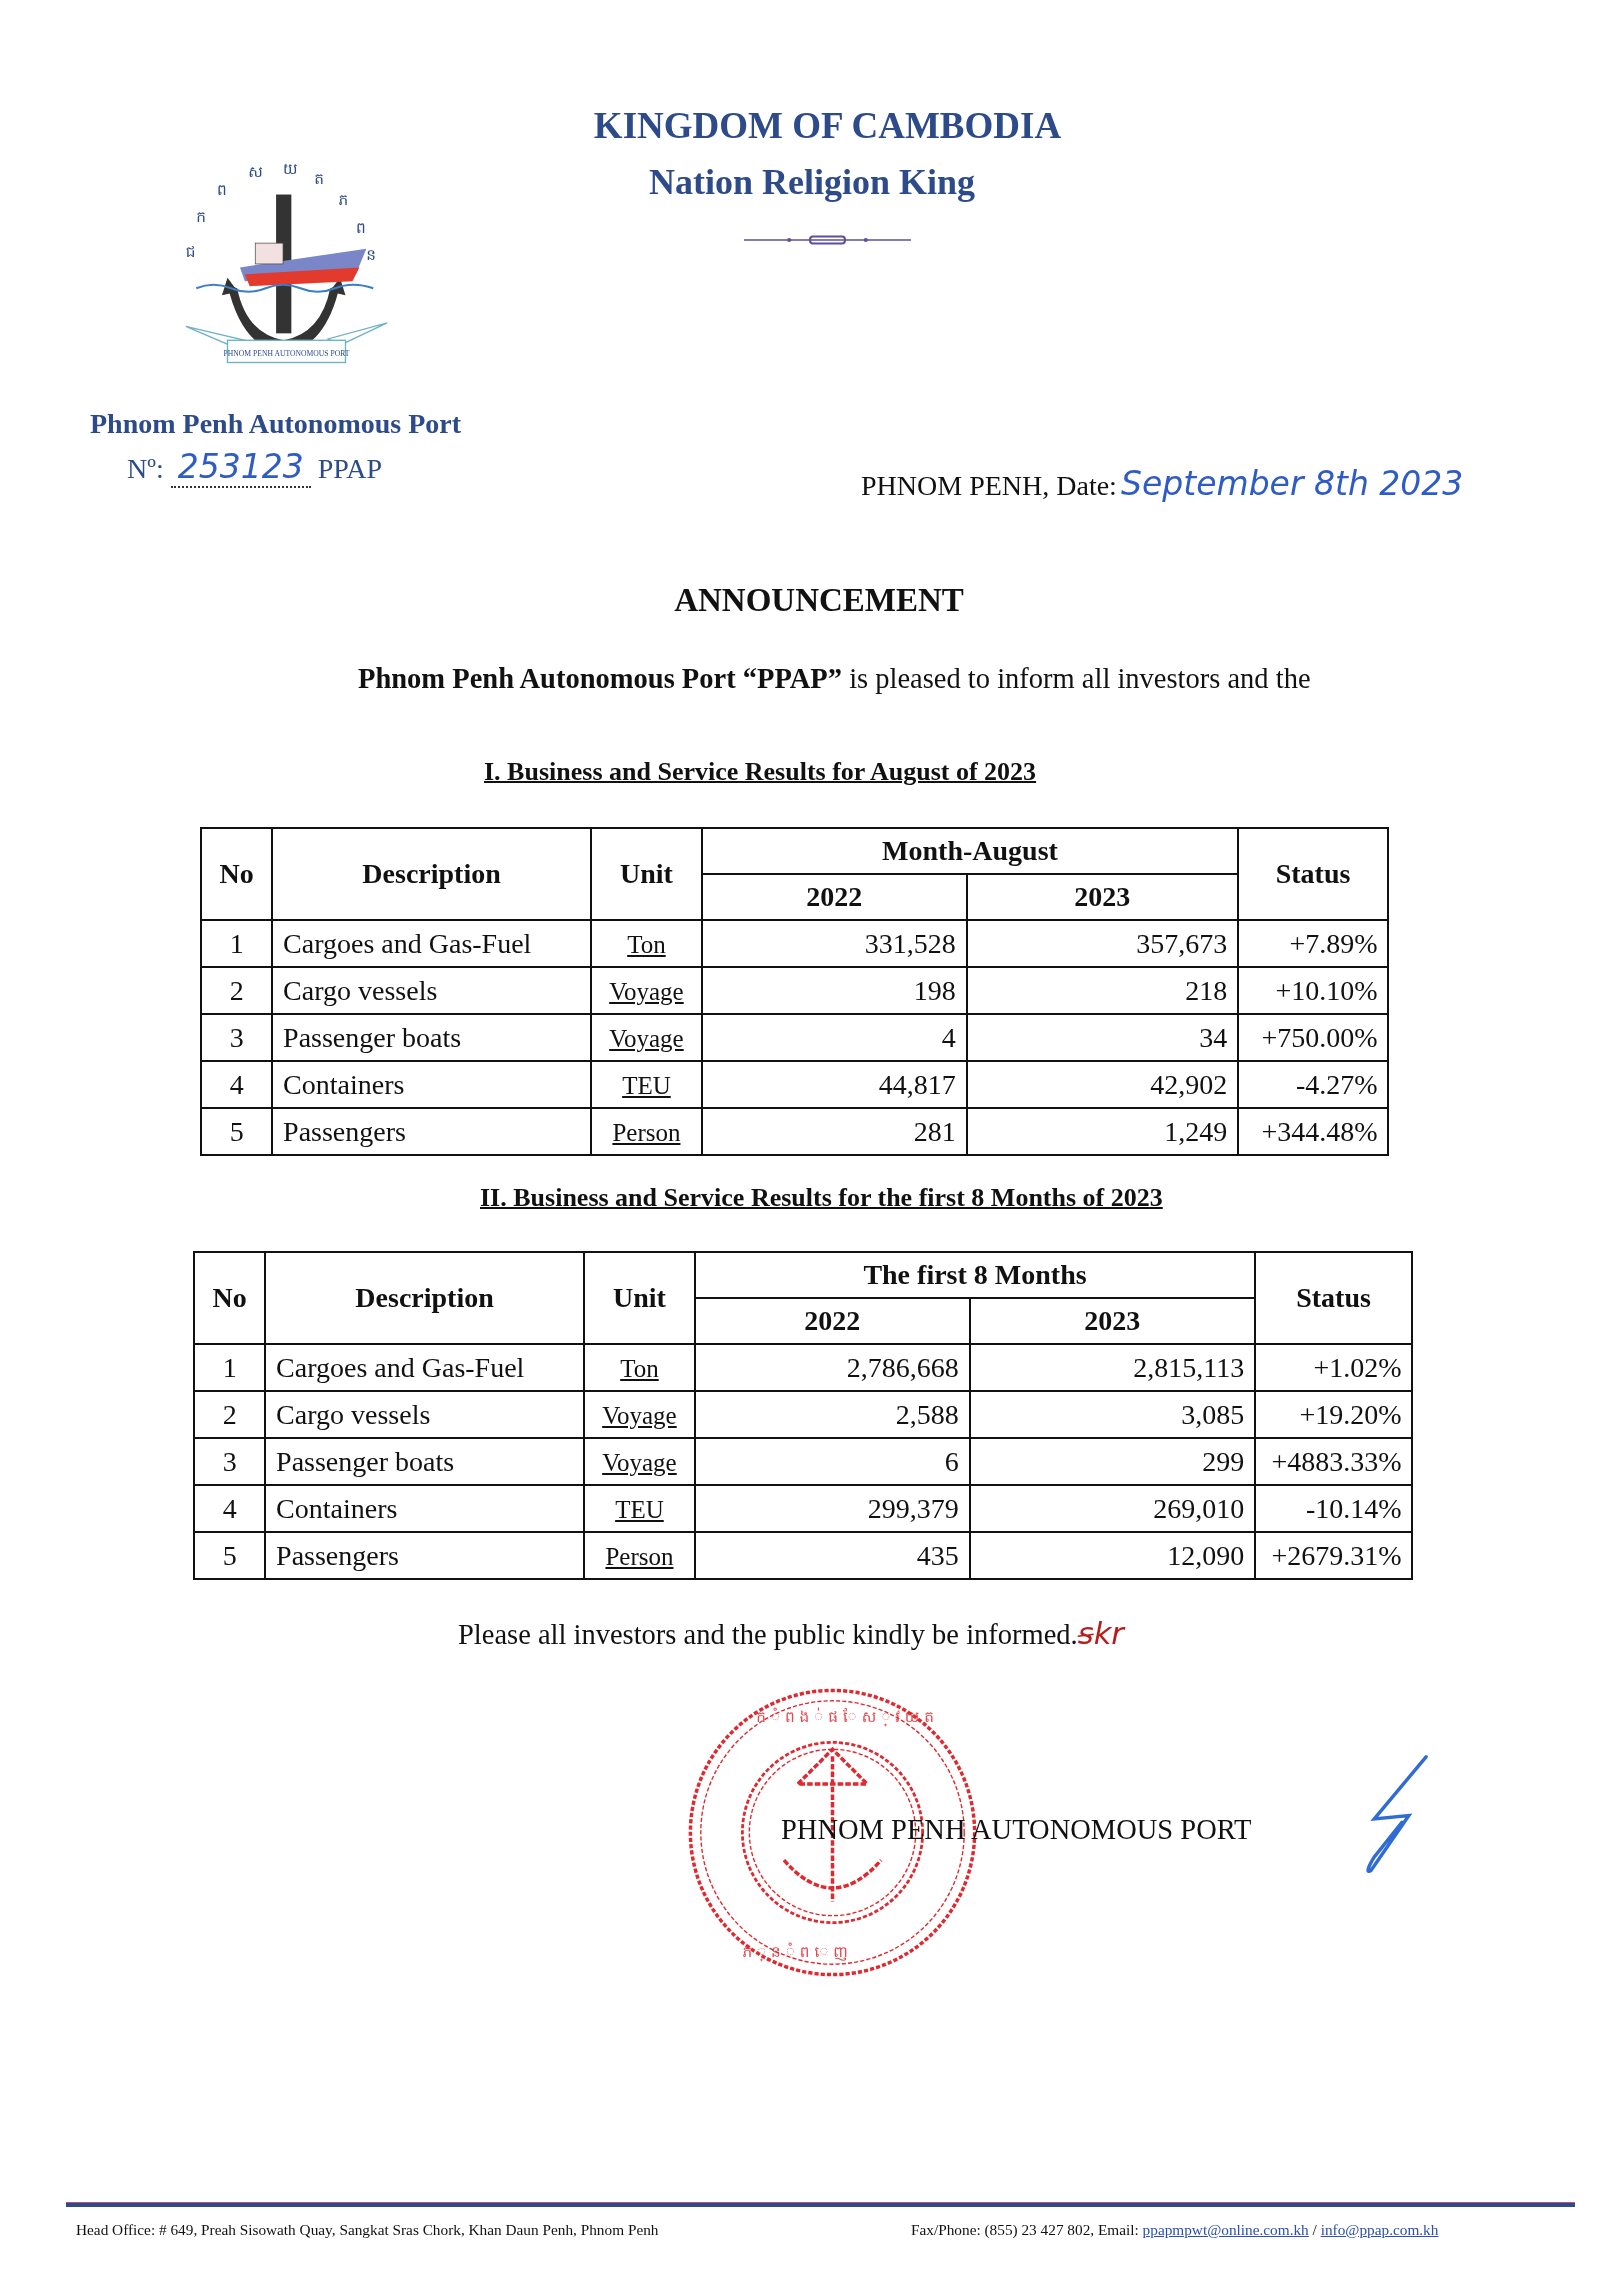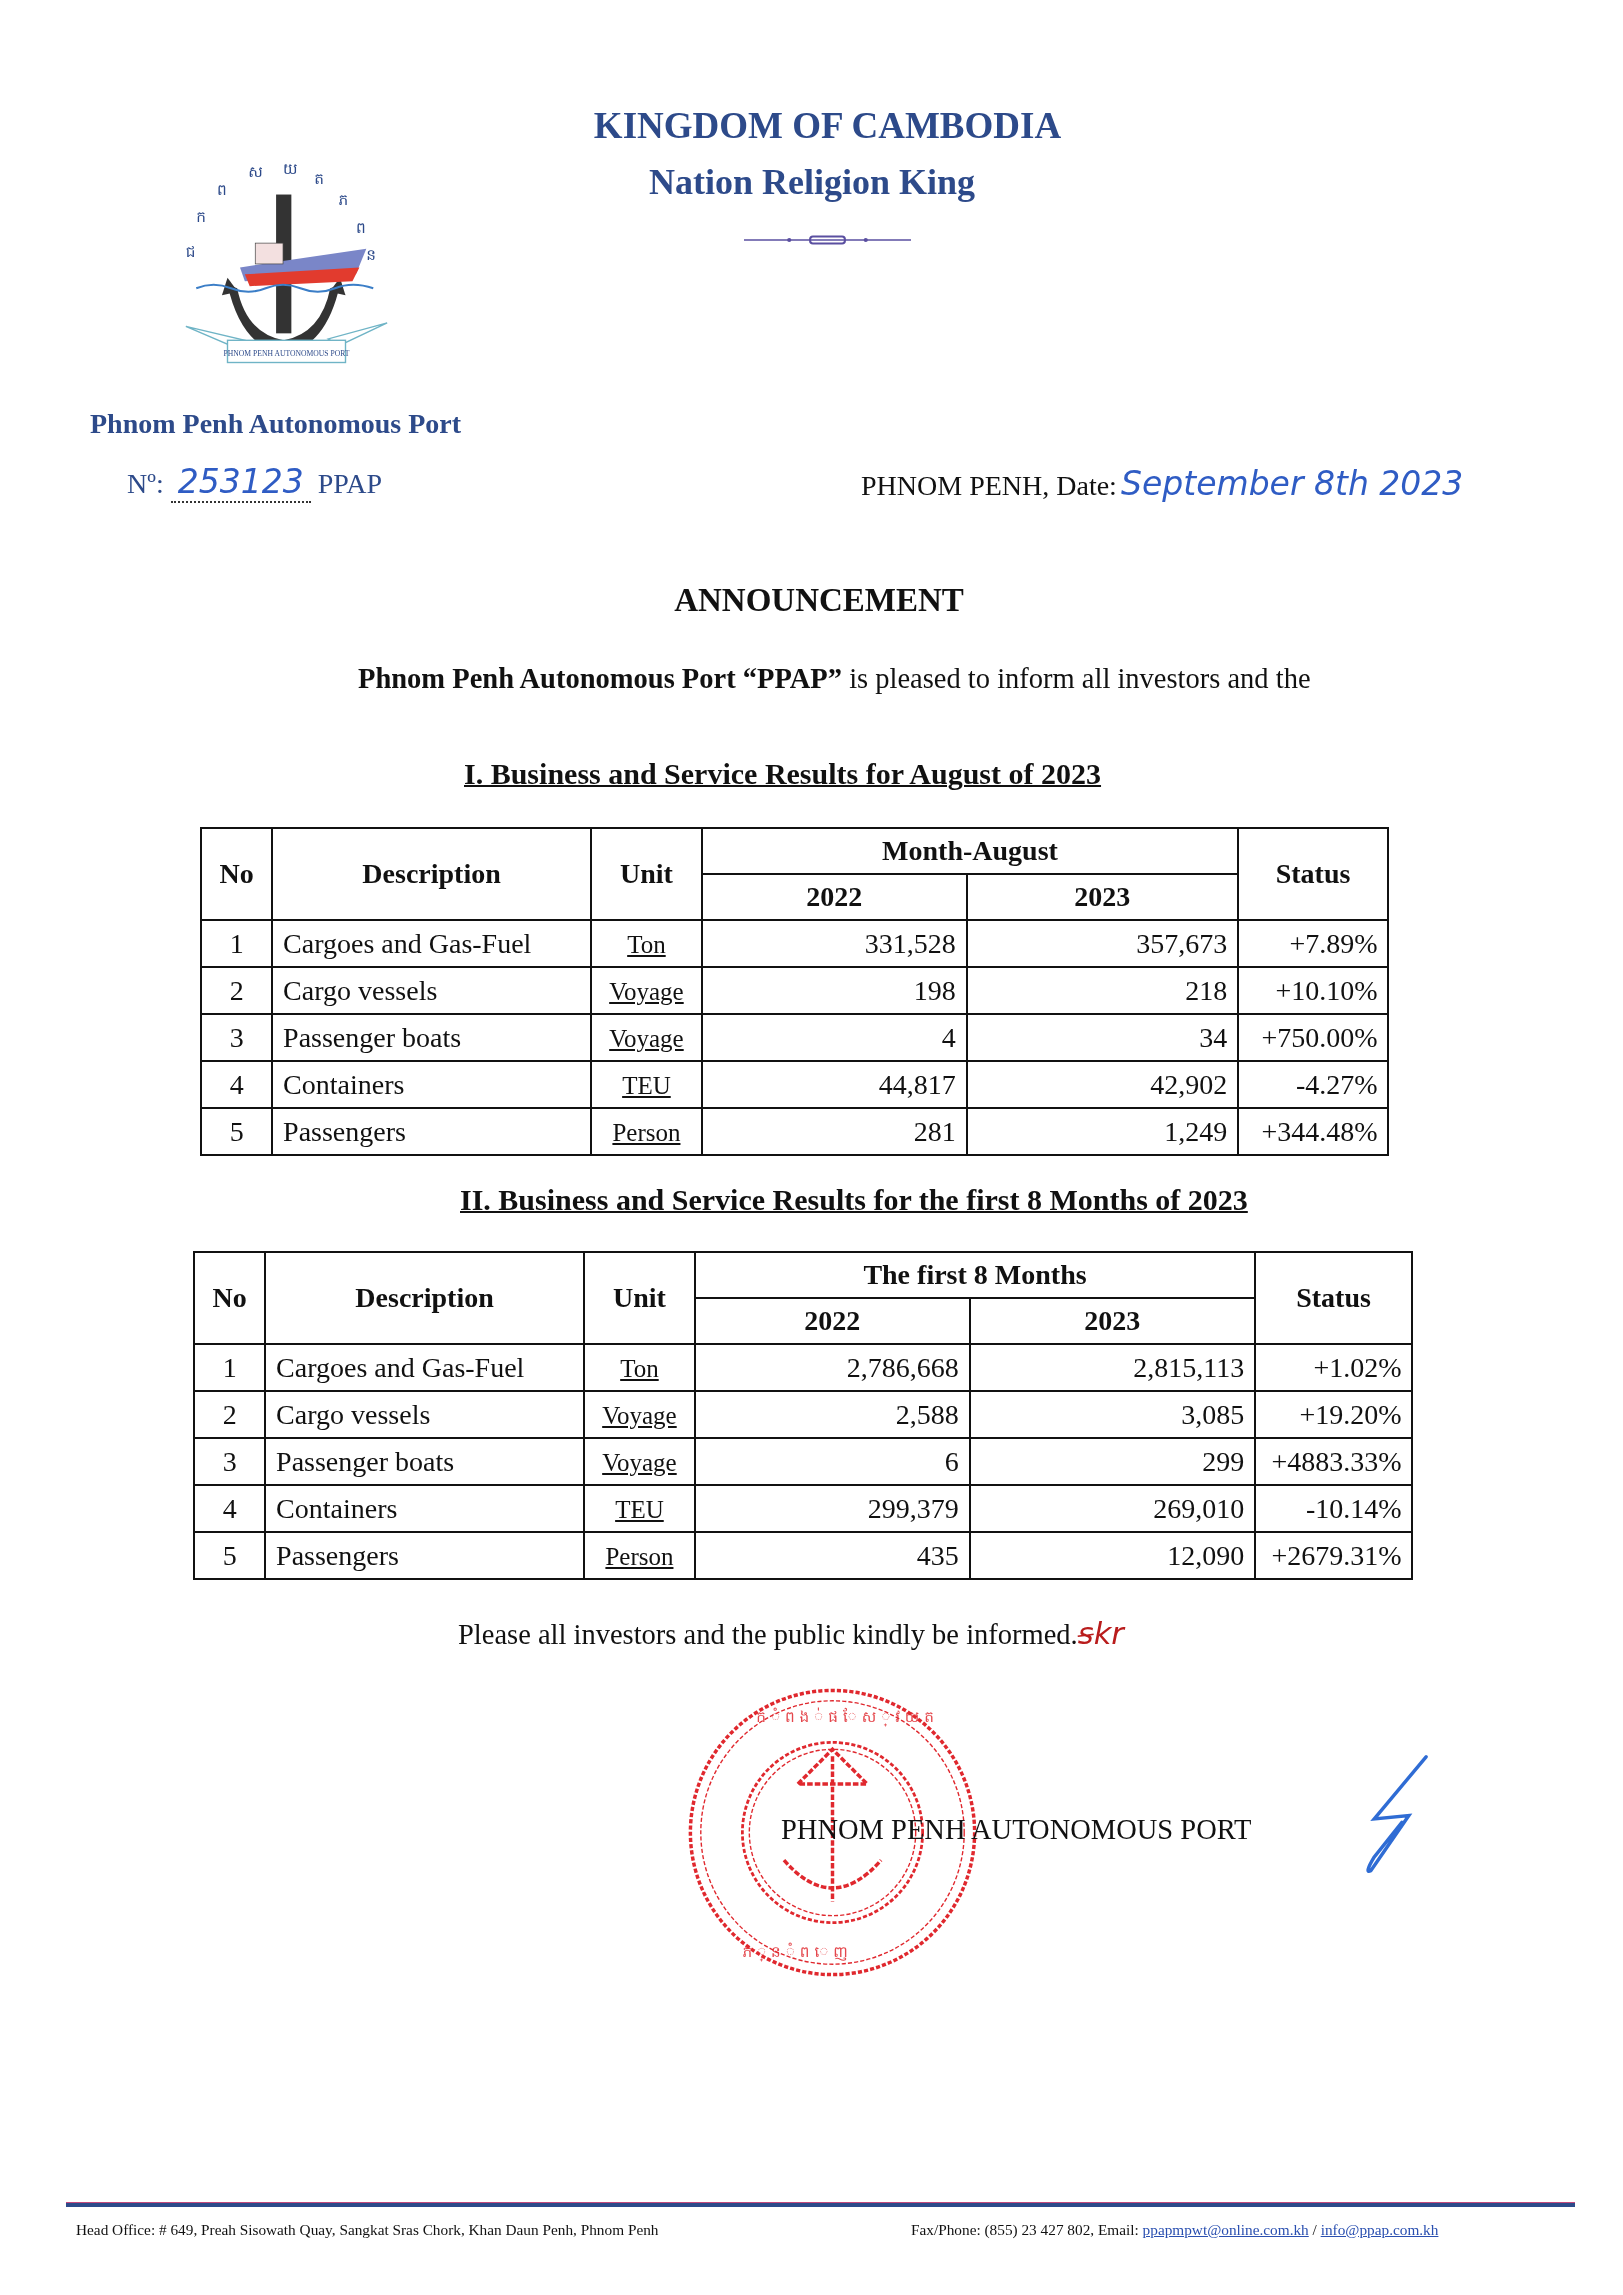--- a/index.html
+++ b/index.html
@@ -9,33 +9,33 @@
 
   
   .kingdom { left: 0; width: 1624px; top: 104px; text-align: center; padding-left: 31px; box-sizing: border-box;
              font-size: 37px; font-weight: bold; color: #2d4a8a; letter-spacing: 0px; }
   .nrk { left: 0; width: 1624px; top: 161px; text-align: center; box-sizing: border-box;
          font-size: 36px; font-weight: bold; color: #2d4a8a; }
   .ornament { left: 744px; top: 233px; width: 167px; height: 14px; }
 
   .logo { left: 158px; top: 139px; width: 257px; height: 236px; }
   .org-name { left: 90px; top: 408px; font-size: 28px; font-weight: bold; color: #2d4a8a; }
-  .ref-no { left: 127px; top: 462px; font-size: 28px; color: #2d4a8a; white-space: nowrap; }
+  .ref-no { left: 127px; top: 447px; font-size: 28px; color: #2d4a8a; white-space: nowrap; }
   .ref-no .hand { font-family: "DejaVu Sans", sans-serif; font-style: italic; color: #2f5cc4; font-size: 33px;
                   border-bottom: 2.1px dotted #333; padding: 0 7px; }
   .date-line { left: 861px; top: 464px; font-size: 28px; white-space: nowrap; }
   .date-line .hand { font-family: "DejaVu Sans", sans-serif; font-style: italic; color: #2f5cc4; font-size: 33px; margin-left: 4.2px; }
 
   .title { left: 0; width: 1624px; top: 582px; text-align: center; padding-left: 14px; box-sizing: border-box;
            font-size: 33px; font-weight: bold; }
   .intro { left: 221px; top: 659px; width: 1263px; font-size: 28.5px; line-height: 39px; text-align: justify; }
   .intro .first { display: block; text-indent: 137px; }
   .intro b { font-weight: bold; }
 
-  .section-title { font-size: 30px; font-weight: bold; text-decoration: underline; text-decoration-thickness: 2.1px; white-space: nowrap; }
+  .section-title { font-size: 26px; font-weight: bold; text-decoration: underline; text-decoration-thickness: 2.1px; white-space: nowrap; margin-left: 20px; }
   .sec1 { left: 464px; top: 757px; }
   .sec2 { left: 460px; top: 1183px; }
 
   table.data { position: absolute; border-collapse: collapse; font-size: 28px; }
   table.data td, table.data th { border: 2.1px solid #111; padding: 0 9.7px; }
   table.data th { font-weight: bold; font-size: 28px; }
   .t1 { left: 200px; top: 827px; }
   .t2 { left: 193px; top: 1251px; }
   .c-no { width: 50px; text-align: center; }
   .c-desc { text-align: left; }

